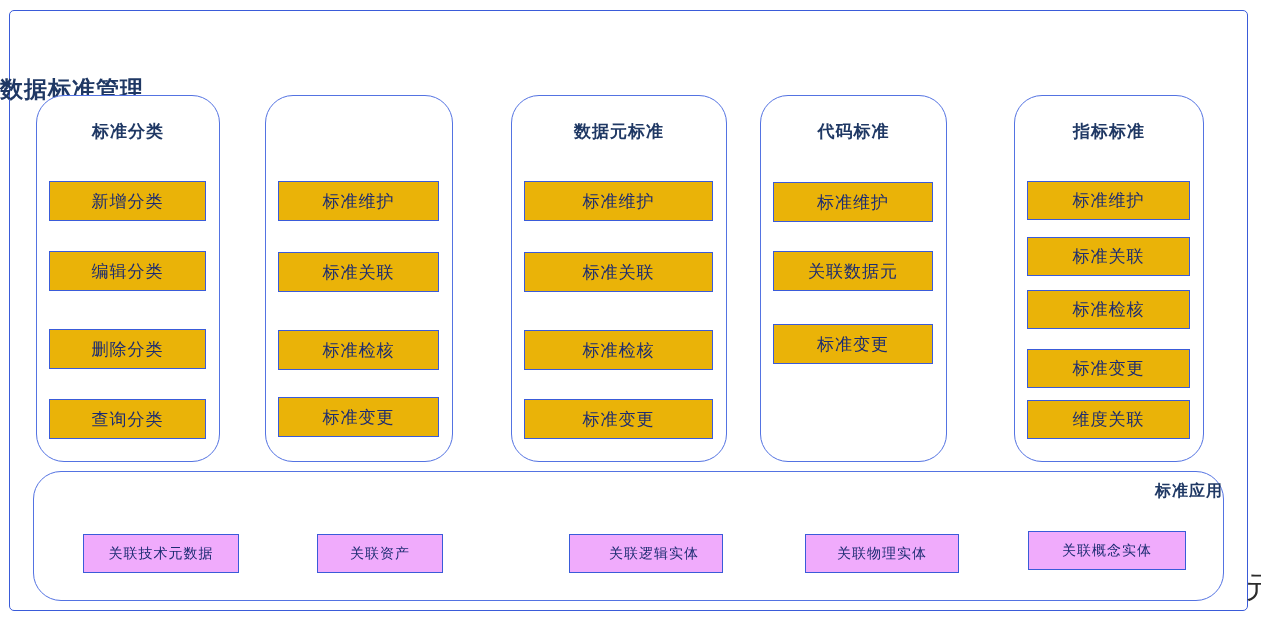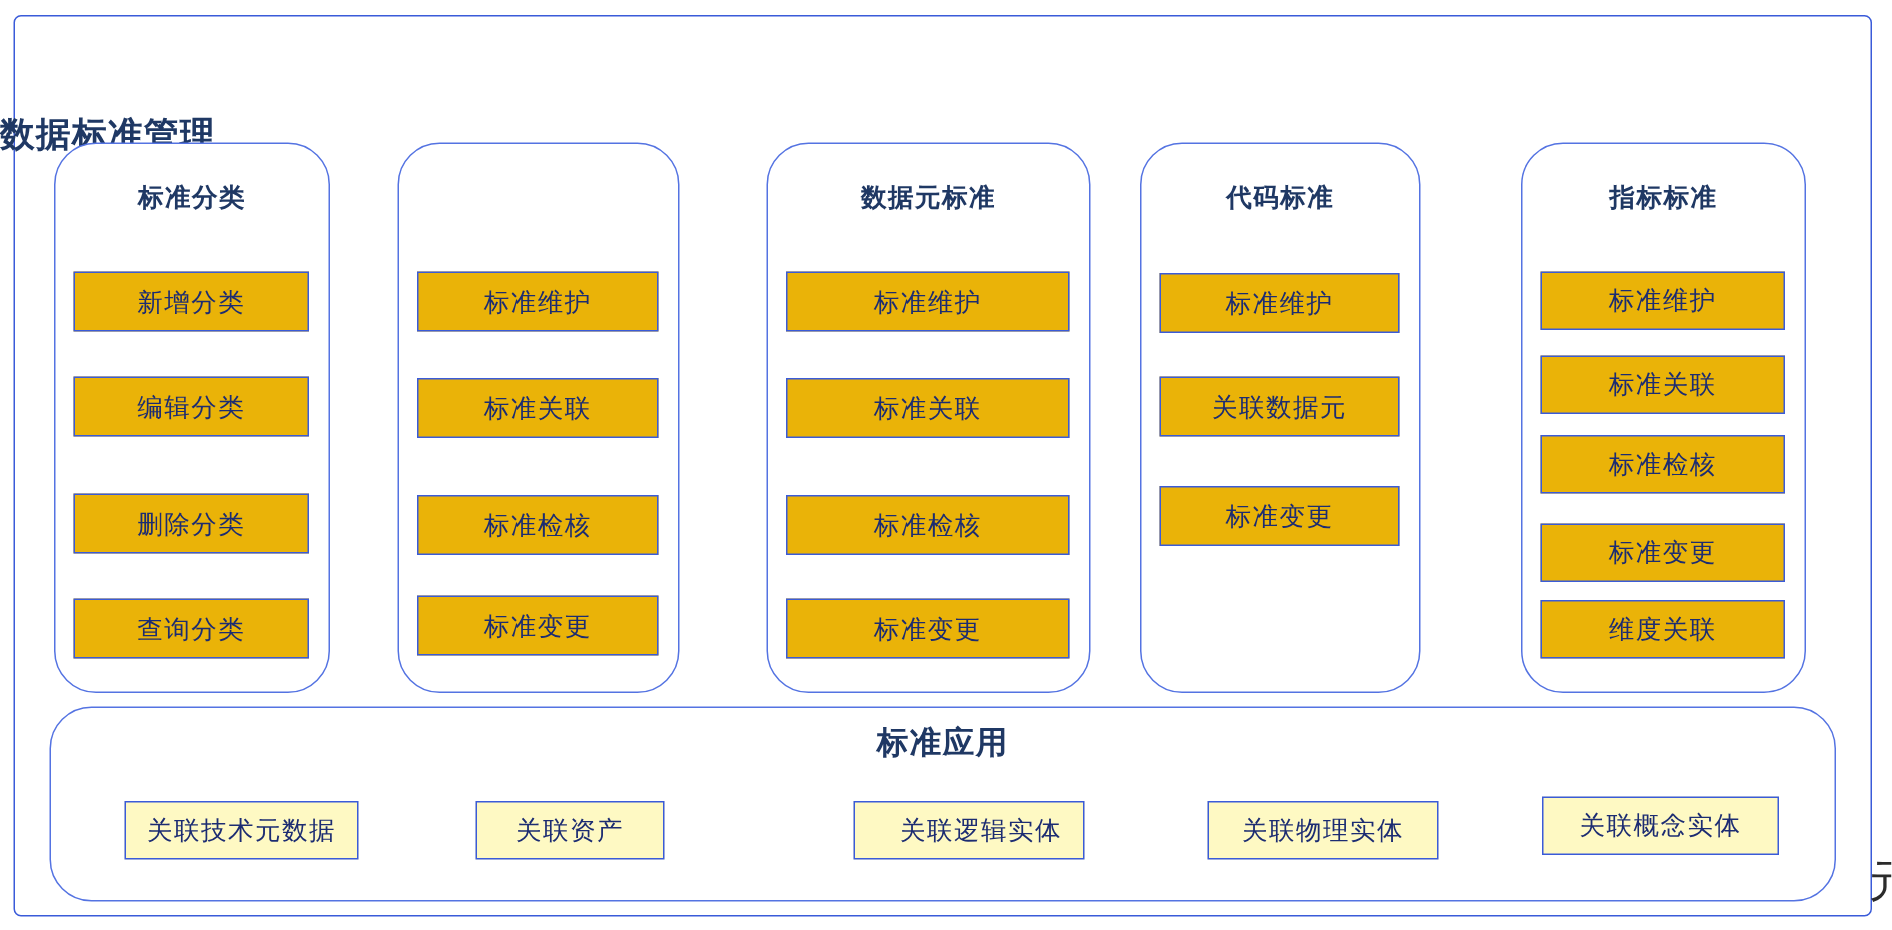--- a/index.html
+++ b/index.html
@@ -35,28 +35,28 @@
     border:1.5px solid var(--blue);background:#eab308;
     display:flex;align-items:center;justify-content:center;
     font-size:17px;color:var(--navy-text);letter-spacing:1px;white-space:nowrap;
   }
   .col5 .box{height:39px;}
   .bottom{
     position:absolute;left:33px;top:471px;width:1191px;height:130px;box-sizing:border-box;
     border:1.5px solid var(--blue-soft);border-radius:28px;background:#fff;
   }
   .bottom-header{
-    position:absolute;top:9px;left:0;right:0;text-align:center;
-    font-size:21px;font-weight:bold;color:var(--navy-header);letter-spacing:1px;
+    position:absolute;top:9px;left:0;right:0;text-align:right;
+    font-size:16px;font-weight:bold;color:var(--navy-header);letter-spacing:1px;
   }
   .bbox{
     position:absolute;top:62px;height:39px;box-sizing:border-box;
-    border:1.5px solid var(--blue);background:#fef9c3;
+    border:1.5px solid var(--blue);background:#f0abfc;
     display:flex;align-items:center;justify-content:center;
-    font-size:17px;color:var(--navy-text);letter-spacing:1px;white-space:nowrap;
+    font-size:14px;color:var(--navy-text);letter-spacing:1px;white-space:nowrap;
   }
   .watermark{
     position:absolute;left:1246px;top:568px;font-size:30px;color:#2b2b2b;
     font-weight:500;
   }
 </style>
 </head>
 <body>
 
 <div id="stage">

